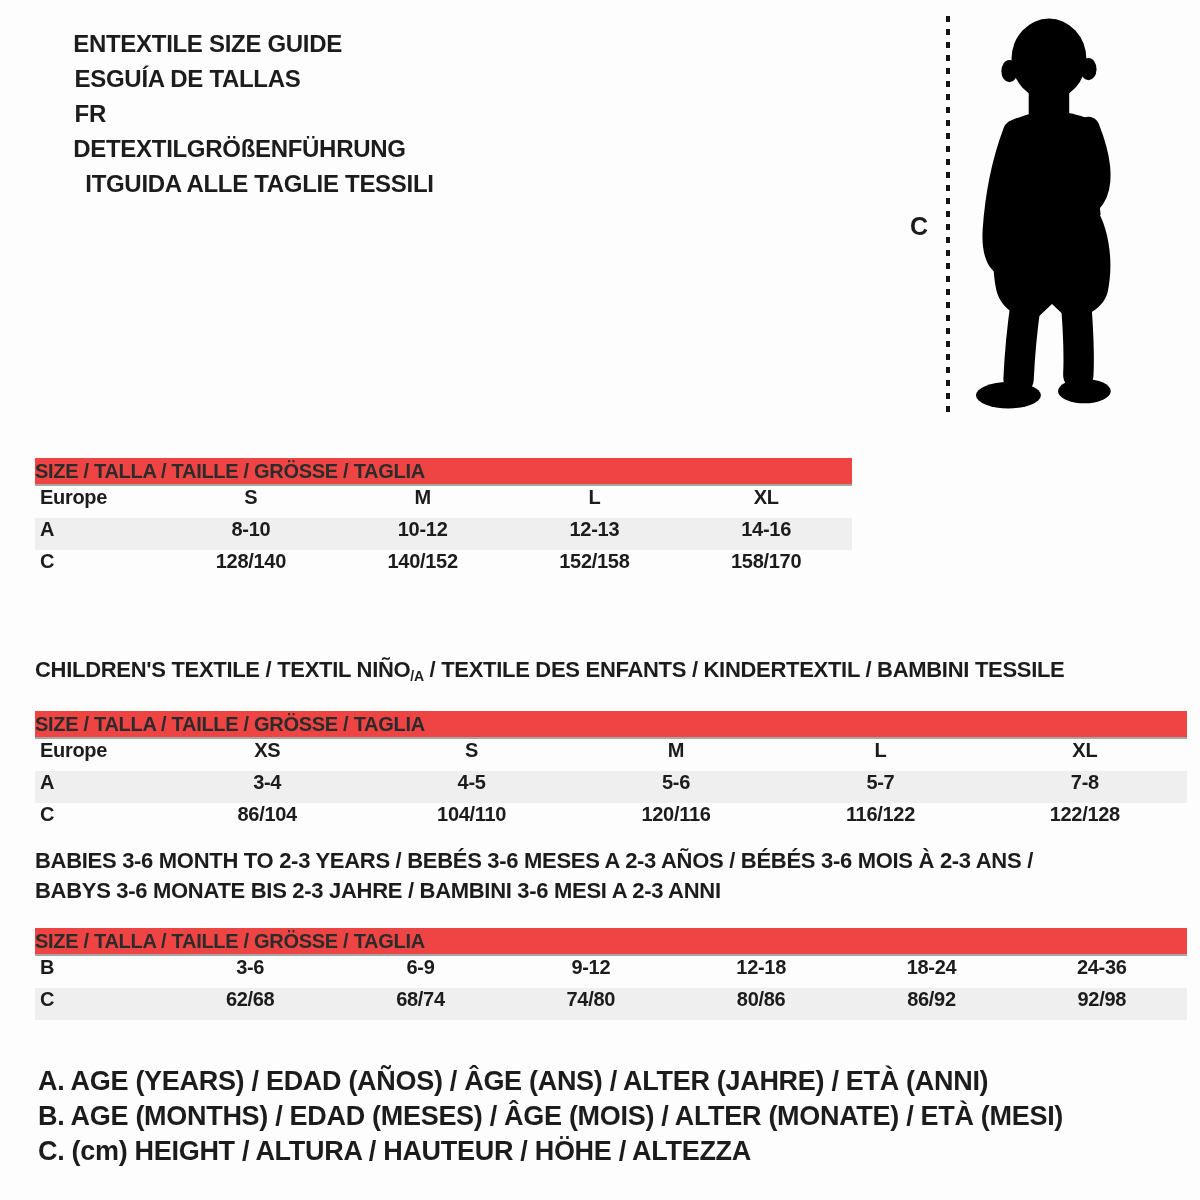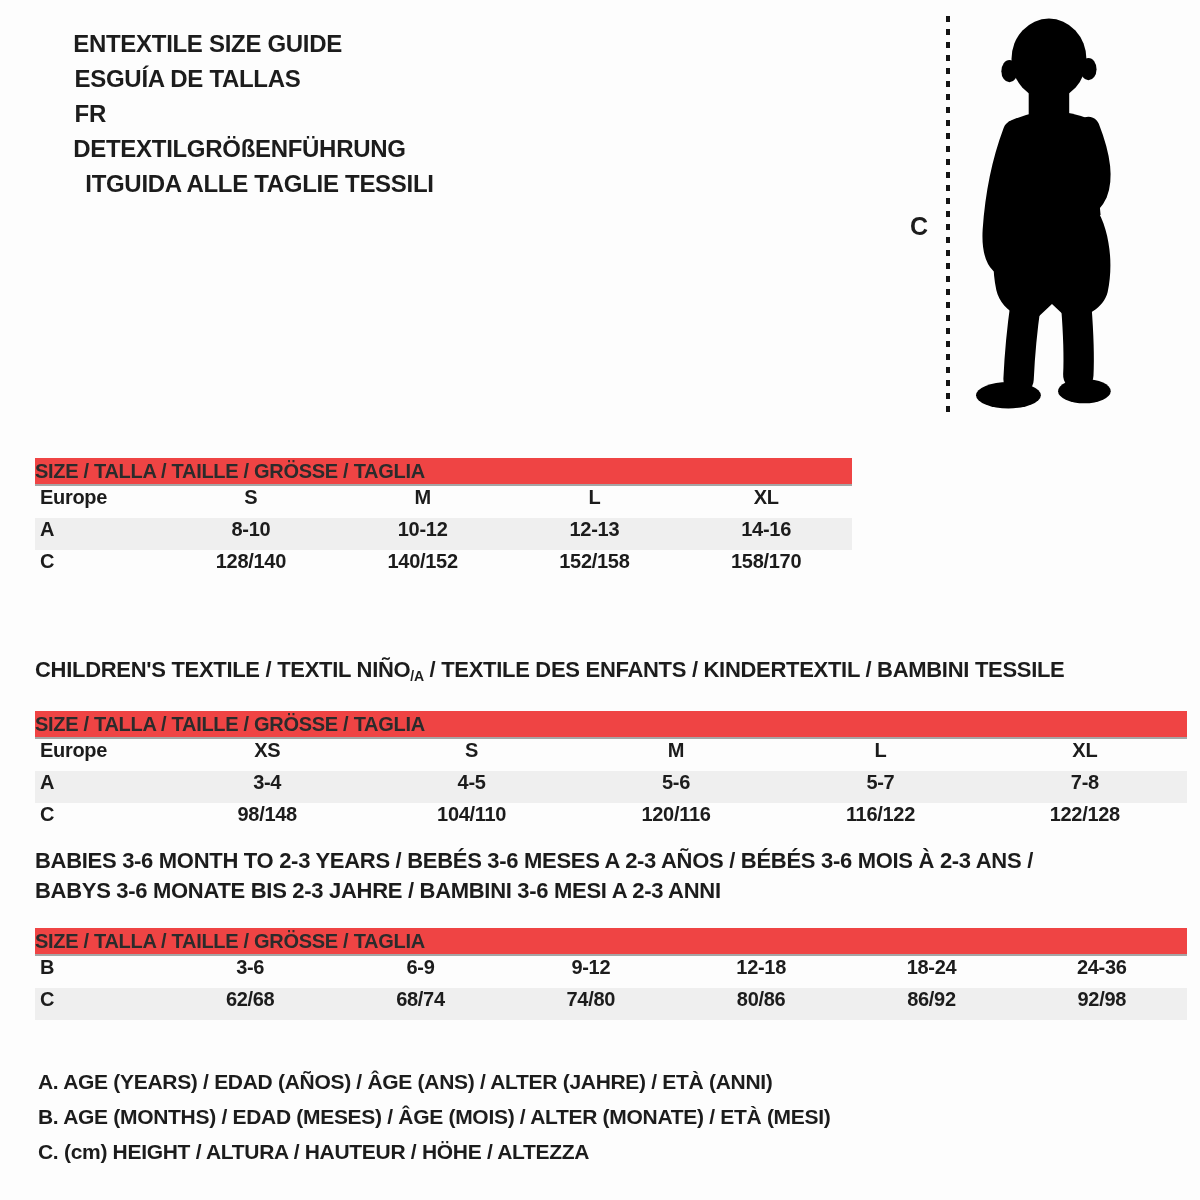--- a/index.html
+++ b/index.html
@@ -46,21 +46,21 @@
   }
   .section-babies .size-bar { margin-top:22px; }
 
   .t-row { display:flex; height:32px; font-size:20px; letter-spacing:-0.3px; }
   .t-row.striped { background:#efefef; }
   .t-label { width:130px; padding-left:5px; }
   .t-cell { flex:1; text-align:center; }
 
   
   .legend { position:absolute; left:38px; top:1064px; }
-  .legend-line { font-size:21px; line-height:35px; letter-spacing:-0.3px; }
+  .legend-line { font-size:27px; line-height:35px; letter-spacing:-0.3px; }
 </style>
 </head>
 <body>
 
 <div class="lang-list">
   <div class="lang-row">
     <span class="lang-code">EN</span>
     <span class="lang-title">TEXTILE SIZE GUIDE</span>
   </div>
   <div class="lang-row">
@@ -141,21 +141,21 @@
   <div class="t-row striped">
     <span class="t-label">A</span>
     <span class="t-cell">3-4</span>
     <span class="t-cell">4-5</span>
     <span class="t-cell">5-6</span>
     <span class="t-cell">5-7</span>
     <span class="t-cell">7-8</span>
   </div>
   <div class="t-row">
     <span class="t-label">C</span>
-    <span class="t-cell">98/148</span>
+    <span class="t-cell">86/104</span>
     <span class="t-cell">104/110</span>
     <span class="t-cell">120/116</span>
     <span class="t-cell">116/122</span>
     <span class="t-cell">122/128</span>
   </div>
 </div>
 
 <div class="section section-babies">
   <div class="heading-line">BABIES 3-6 MONTH TO 2-3 YEARS / BEBÉS 3-6 MESES A 2-3 AÑOS / BÉBÉS 3-6 MOIS À 2-3 ANS /</div>
   <div class="heading-line">BABYS 3-6 MONATE BIS 2-3 JAHRE / BAMBINI 3-6 MESI A 2-3 ANNI</div>

